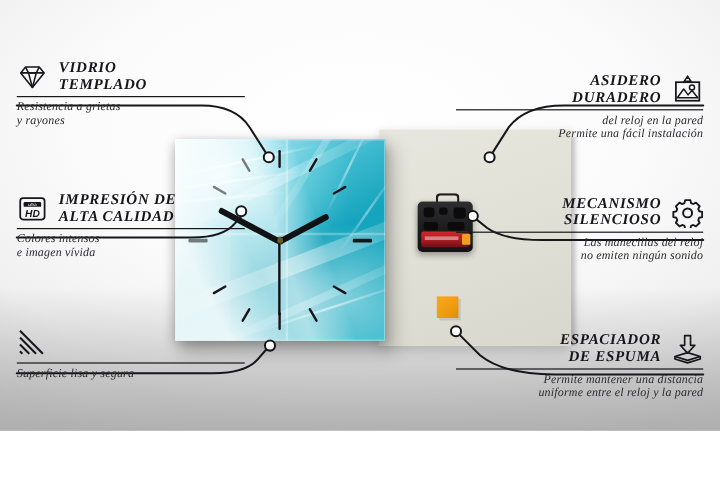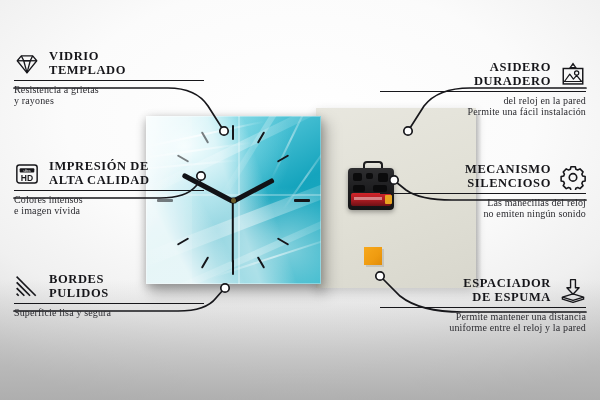--- a/index.html
+++ b/index.html
@@ -2,24 +2,25 @@
 <html><head>
 <meta charset="utf-8">
 <style>
   html,body{margin:0;padding:0;}
   body{
     width:600px;height:400px;overflow:hidden;
     font-family:"Liberation Serif", serif;
     background:#fff;
   }
   #stage{
-    position:relative;width:600px;height:400px;overflow:hidden;
+    position:relative;width:600px;height:359px;overflow:hidden;
     background:
       radial-gradient(ellipse 520px 300px at 50% 30%, #ffffff 0%, #fbfbfb 45%, #f0f0f0 72%, #e2e2e2 88%, #d2d2d2 100%),
       linear-gradient(180deg,#fafafa 0%, #f7f7f7 55%, #cfcfcf 88%, #ababab 100%);
+    font-style: italic;
   }
   #stage:before{
     content:"";position:absolute;left:0;bottom:0;width:100%;height:120px;
     background:linear-gradient(180deg, rgba(180,180,180,0) 0%, rgba(172,172,172,.55) 60%, rgba(168,168,168,.85) 100%);
     pointer-events:none;
   }
 
   
   #lines{position:absolute;left:0;top:0;width:600px;height:400px;}
 
@@ -231,24 +232,20 @@
   <div class="feat left" id="f-bordes">
     <div class="feat-head">
       <svg class="ico" viewBox="0 0 32 32">
         <g stroke="#17171b" stroke-width="2.1" stroke-linecap="square">
           <line x1="4" y1="4" x2="26" y2="26"></line>
           <line x1="4" y1="11" x2="19" y2="26"></line>
           <line x1="4" y1="18" x2="12" y2="26"></line>
           <line x1="4" y1="25" x2="5" y2="26"></line>
         </g>
       </svg>
-      <div>
-        <div class="feat-title">BORDES</div>
-        <div class="feat-title">PULIDOS</div>
-      </div>
     </div>
     <div class="rule"></div>
     <div class="feat-desc">Superficie lisa y segura</div>
   </div>
 
   <div class="feat right" id="f-asidero">
     <div class="feat-head">
       <div>
         <div class="feat-title">ASIDERO</div>
         <div class="feat-title">DURADERO</div>

